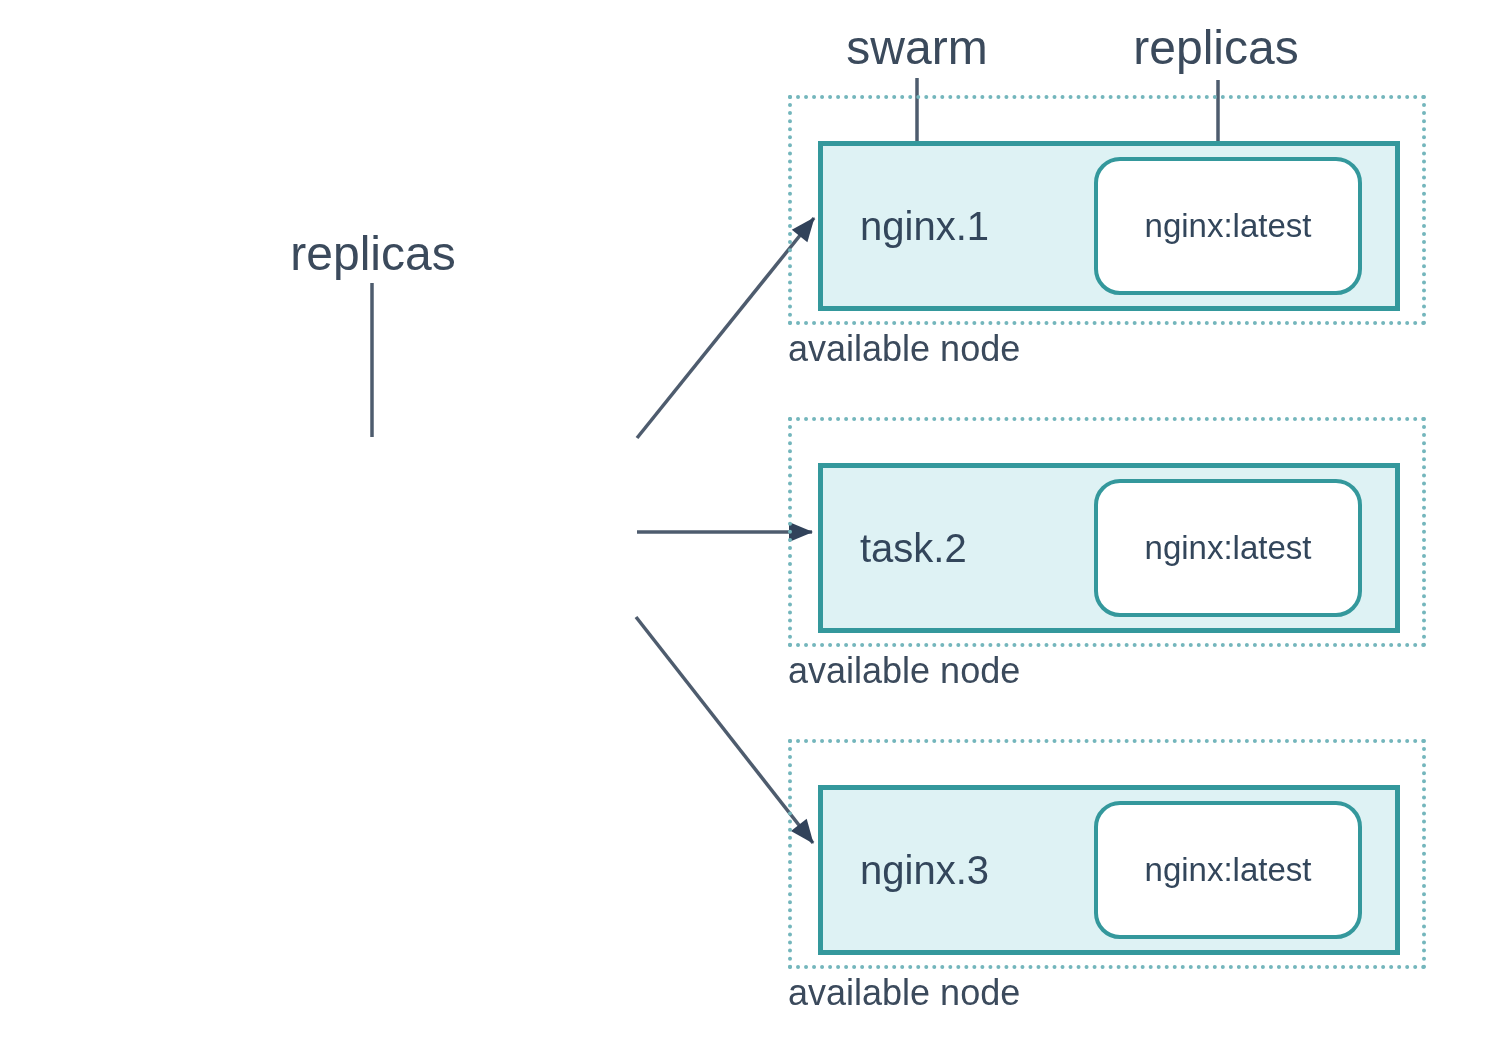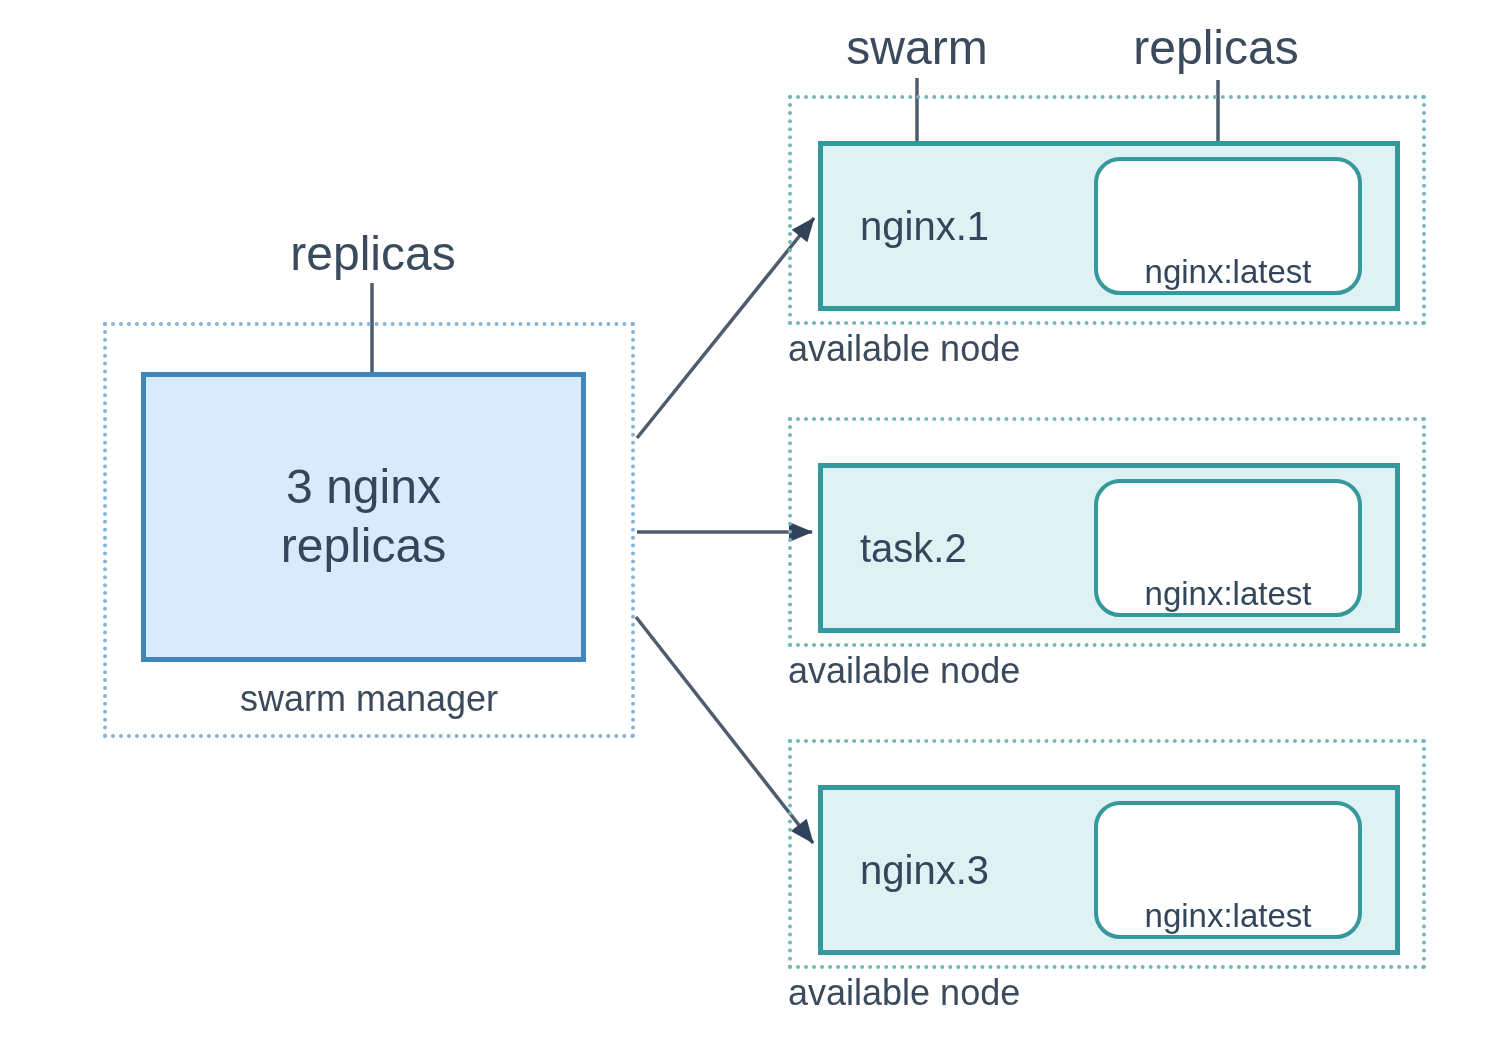--- a/index.html
+++ b/index.html
@@ -76,21 +76,21 @@
     display: flex; align-items: center;
   }
   .task-name { margin-left: 37px; font-size: 40px; color: #33465b; }
   .container-box {
     margin-left: auto; margin-right: 33px;
     width: 268px; height: 138px;
     background: #ffffff;
     border: 4px solid #34989c;
     border-radius: 26px;
     box-sizing: border-box;
-    display: flex; align-items: flex-end; justify-content: center;
+    display: flex; align-items: center; justify-content: center;
   }
   .container-image { font-size: 33px; color: #33465b; }
   .node-caption { margin-top: 3px; width: 100%; text-align: left; }
 </style>
 </head>
 <body>
 
 <div class="canvas">
 
   <svg class="connectors" viewBox="0 0 1494 1056" xmlns="http://www.w3.org/2000/svg">
@@ -104,26 +104,20 @@
     <line class="plain" x1="1218" y1="80" x2="1218" y2="205"></line>
     <line class="arrow" x1="637" y1="438" x2="814" y2="218" marker-end="url(#arrowhead)"></line>
     <line class="arrow" x1="637" y1="532" x2="812" y2="532" marker-end="url(#arrowhead)"></line>
     <line class="arrow" x1="636" y1="617" x2="813" y2="843" marker-end="url(#arrowhead)"></line>
   </svg>
 
   <div class="big-label service-label">replicas</div>
   <div class="big-label task-label">swarm</div>
   <div class="big-label container-label">replicas</div>
 
-  <div class="swarm-group">
-    <div class="service-box">
-      <div class="service-box-text">3 nginx replicas</div>
-    </div>
-    <div class="caption swarm-caption">swarm manager</div>
-  </div>
 
   <div class="node-group node-1">
     <div class="node-dotted">
       <div class="task-box">
         <span class="task-name">nginx.1</span>
         <div class="container-box">
           <span class="container-image">nginx:latest</span>
         </div>
       </div>
     </div>

